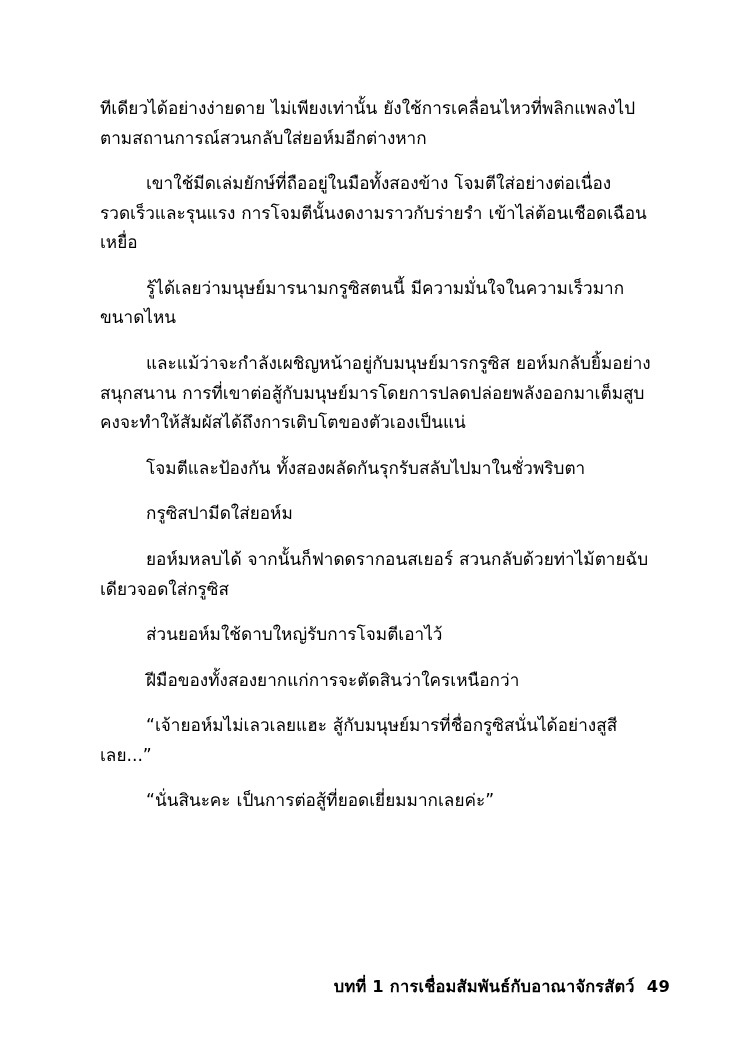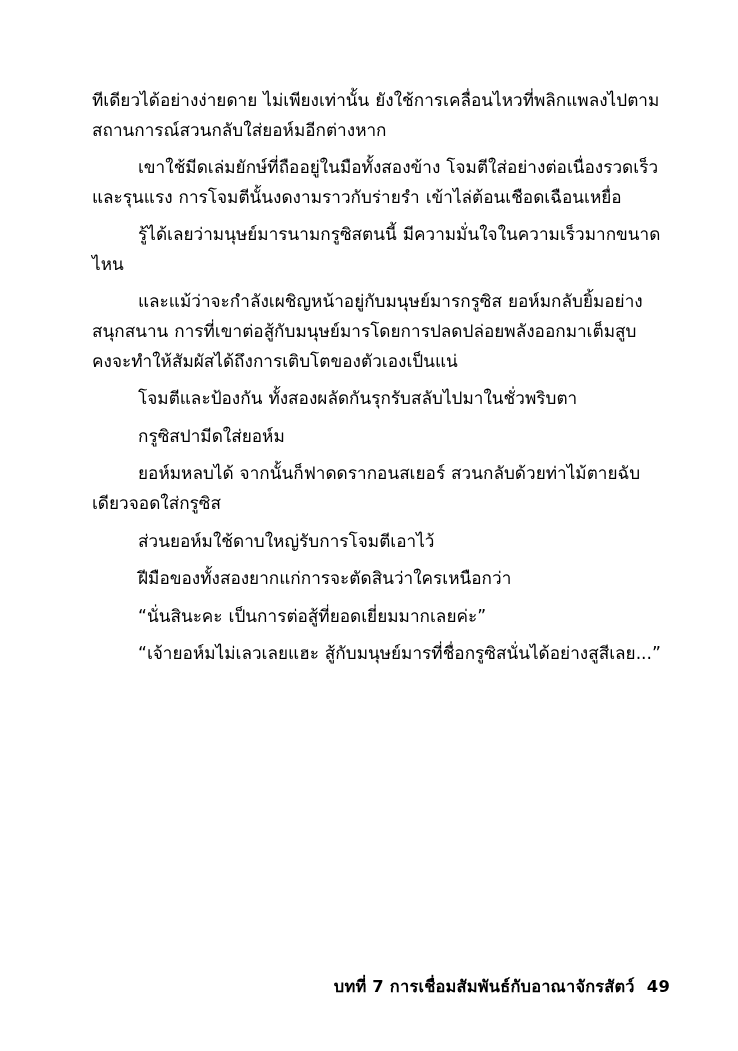--- a/index.html
+++ b/index.html
@@ -21,21 +21,21 @@
     box-sizing: border-box;
     padding: 78px 68px 40px 84px;
   }
   .body-text {
     font-size: 17.2px;
     line-height: 1.72;
     text-align: left;
     word-spacing: 0.5px;
   }
   .para {
-    margin: 8px;
+    margin: 16px;
     text-indent: 46px;
   }
   .para.no-indent {
     text-indent: 0;
   }
   .footer {
     position: absolute;
     left: 84px;
     right: 68px;
     bottom: 52px;
@@ -55,20 +55,20 @@
   <div class="body-text">
     <p class="para no-indent">ทีเดียวได้อย่างง่ายดาย ไม่เพียงเท่านั้น ยังใช้การเคลื่อนไหวที่พลิกแพลงไปตามสถานการณ์สวนกลับใส่ยอห์มอีกต่างหาก</p>
     <p class="para">เขาใช้มีดเล่มยักษ์ที่ถืออยู่ในมือทั้งสองข้าง โจมตีใส่อย่างต่อเนื่องรวดเร็วและรุนแรง  การโจมตีนั้นงดงามราวกับร่ายรำ  เข้าไล่ต้อนเชือดเฉือนเหยื่อ</p>
     <p class="para">รู้ได้เลยว่ามนุษย์มารนามกรูซิสตนนี้  มีความมั่นใจในความเร็วมากขนาดไหน</p>
     <p class="para">และแม้ว่าจะกำลังเผชิญหน้าอยู่กับมนุษย์มารกรูซิส ยอห์มกลับยิ้มอย่างสนุกสนาน  การที่เขาต่อสู้กับมนุษย์มารโดยการปลดปล่อยพลังออกมาเต็มสูบ  คงจะทำให้สัมผัสได้ถึงการเติบโตของตัวเองเป็นแน่</p>
     <p class="para">โจมตีและป้องกัน  ทั้งสองผลัดกันรุกรับสลับไปมาในชั่วพริบตา</p>
     <p class="para">กรูซิสปามีดใส่ยอห์ม</p>
     <p class="para">ยอห์มหลบได้  จากนั้นก็ฟาดดรากอนสเยอร์ สวนกลับด้วยท่าไม้ตายฉับเดียวจอดใส่กรูซิส</p>
     <p class="para">ส่วนยอห์มใช้ดาบใหญ่รับการโจมตีเอาไว้</p>
     <p class="para">ฝีมือของทั้งสองยากแก่การจะตัดสินว่าใครเหนือกว่า</p>
+    <p class="para">“เจ้ายอห์มไม่เลวเลยแฮะ สู้กับมนุษย์มารที่ชื่อกรูซิสนั่นได้อย่างสูสีเลย...”</p>
     <p class="para">“นั่นสินะคะ  เป็นการต่อสู้ที่ยอดเยี่ยมมากเลยค่ะ”</p>
-    <p class="para">“เจ้ายอห์มไม่เลวเลยแฮะ สู้กับมนุษย์มารที่ชื่อกรูซิสนั่นได้อย่างสูสีเลย...”</p>
   </div>
 
   <div class="footer">
-    <span>บทที่ 7 การเชื่อมสัมพันธ์กับอาณาจักรสัตว์</span><span class="page-num">49</span>
+    <span>บทที่ 1 การเชื่อมสัมพันธ์กับอาณาจักรสัตว์</span><span class="page-num">49</span>
   </div>
 </div>
 
 </body></html>

